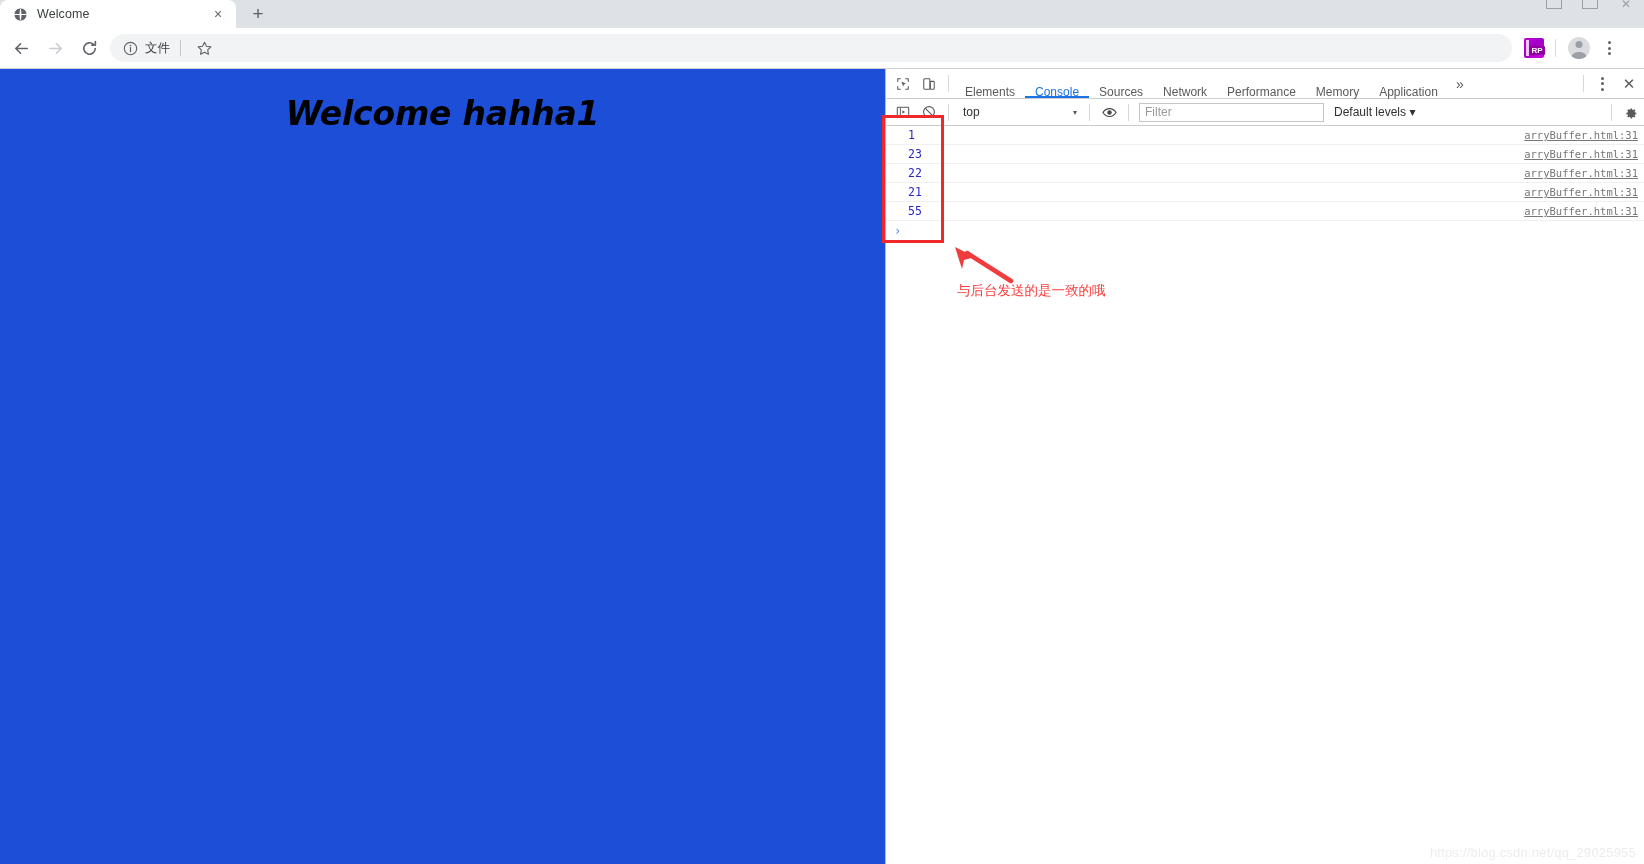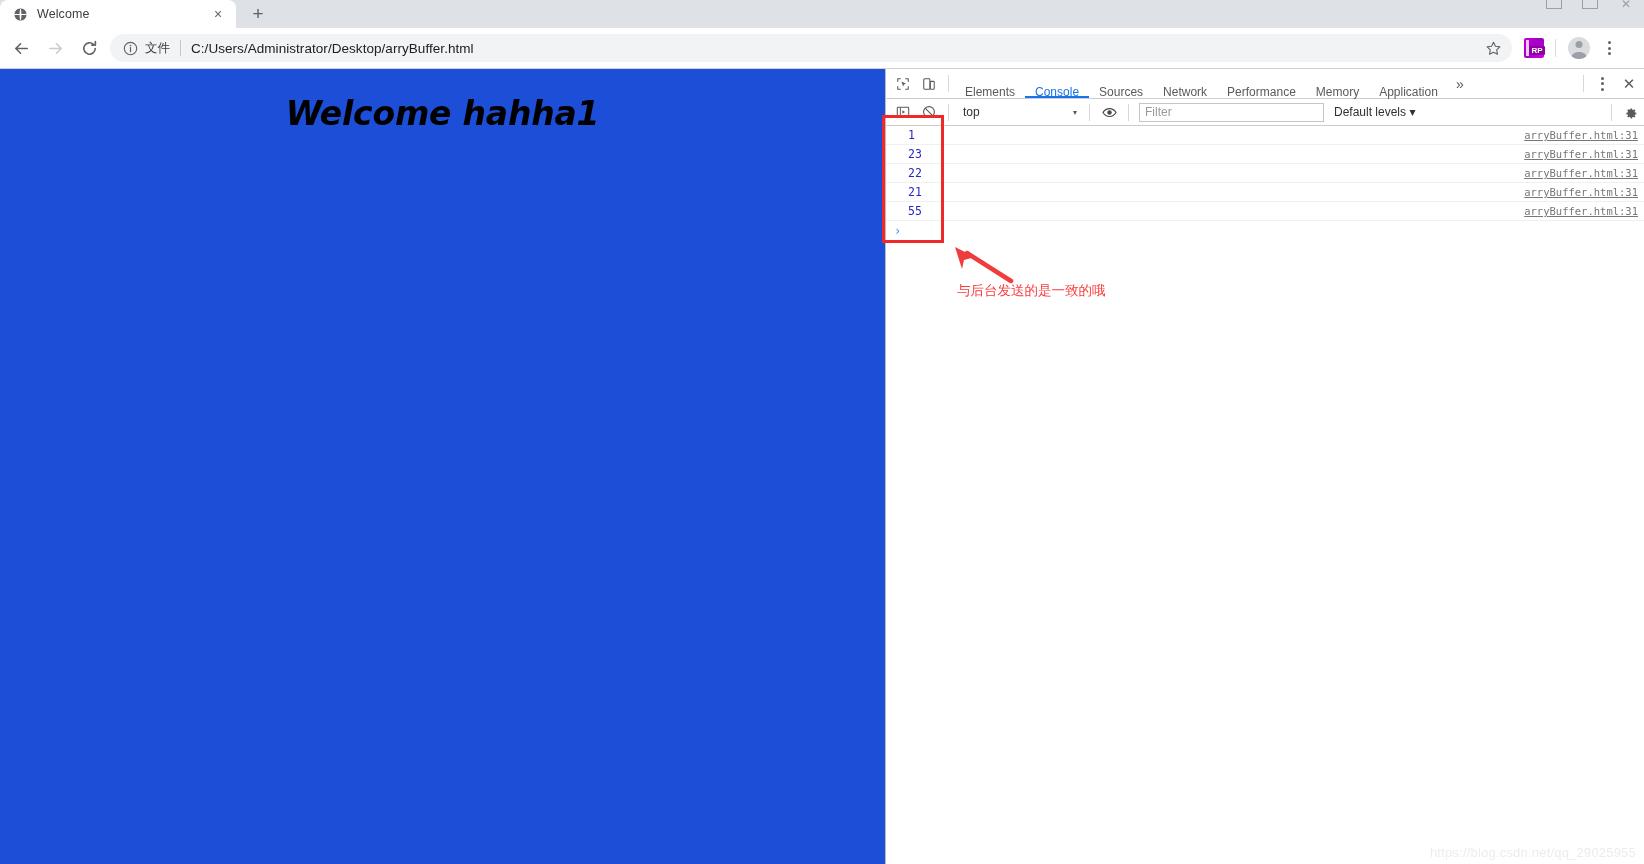--- a/index.html
+++ b/index.html
@@ -561,21 +561,20 @@
     <div class="omnibox">
       <span class="omni-info">
         <svg width="15" height="15" viewBox="0 0 16 16">
           <circle cx="8" cy="8" r="6.6" fill="none" stroke="#5f6368" stroke-width="1.2"></circle>
           <circle cx="8" cy="4.8" r=".9" fill="#5f6368"></circle>
           <path d="M8 7v4.4" stroke="#5f6368" stroke-width="1.3" stroke-linecap="round"></path>
         </svg>
       </span>
       <span class="omni-scheme">文件</span>
       <span class="omni-sep"></span>
-      <span class="omni-url">C:/Users/Administrator/Desktop/arryBuffer.html</span>
       <span class="omni-star">
         <svg width="17" height="17" viewBox="0 0 20 20">
           <path d="M10 2.6l2.3 4.7 5.2.75-3.75 3.65.9 5.15L10 14.4l-4.65 2.45.9-5.15L2.5 8.05l5.2-.75z" fill="none" stroke="#5f6368" stroke-width="1.3" stroke-linejoin="round"></path>
         </svg>
       </span>
     </div>
 
     <div class="ext-rp">
       <span class="ext-rp-label">RP</span>
     </div>

